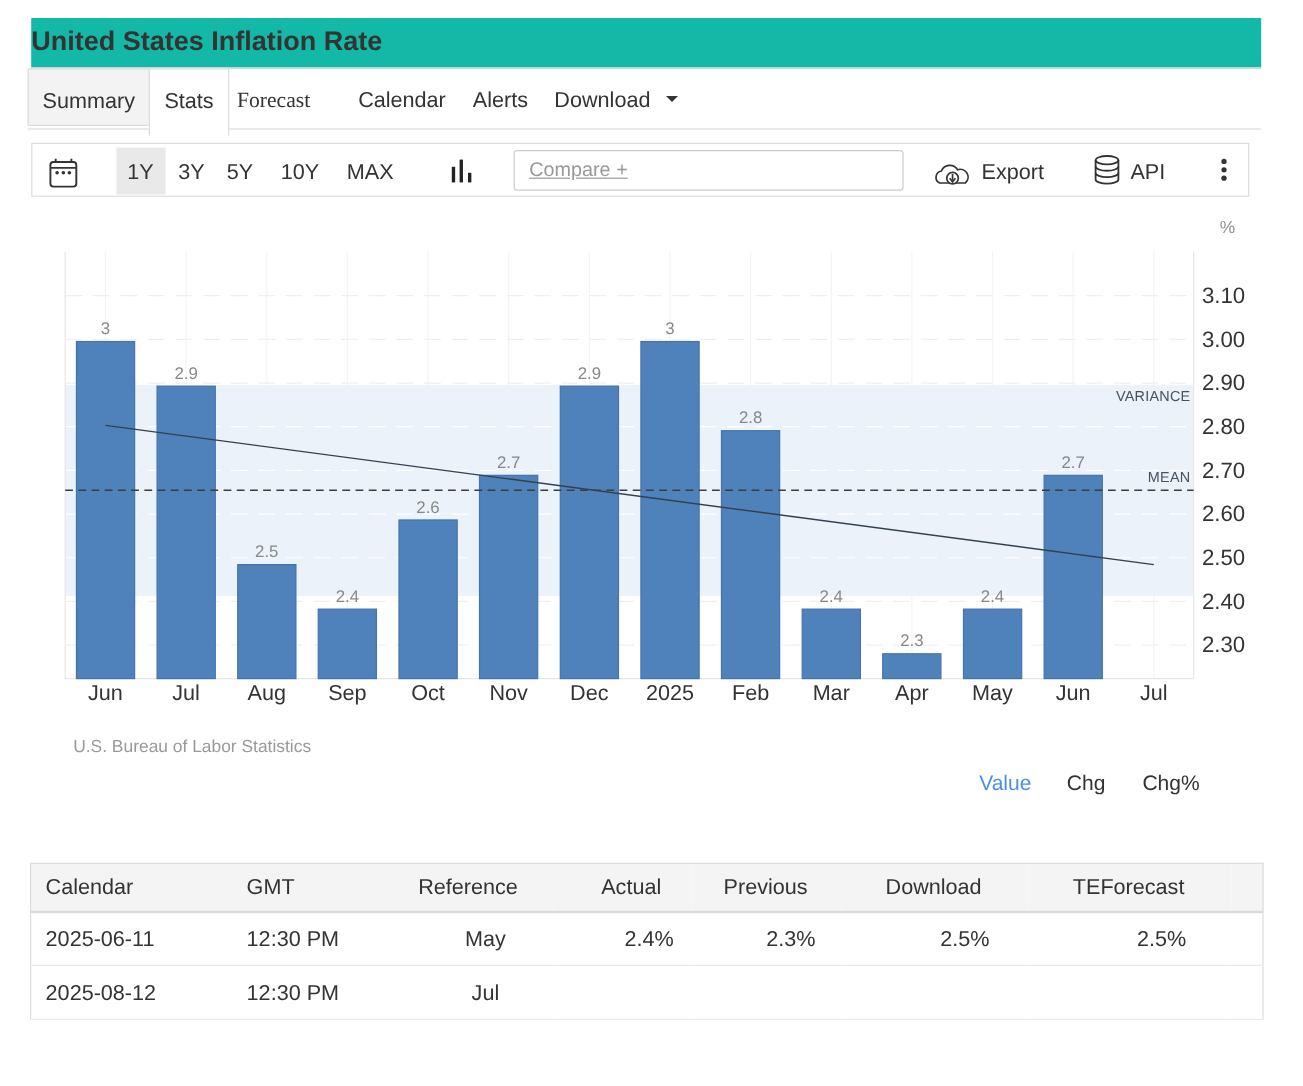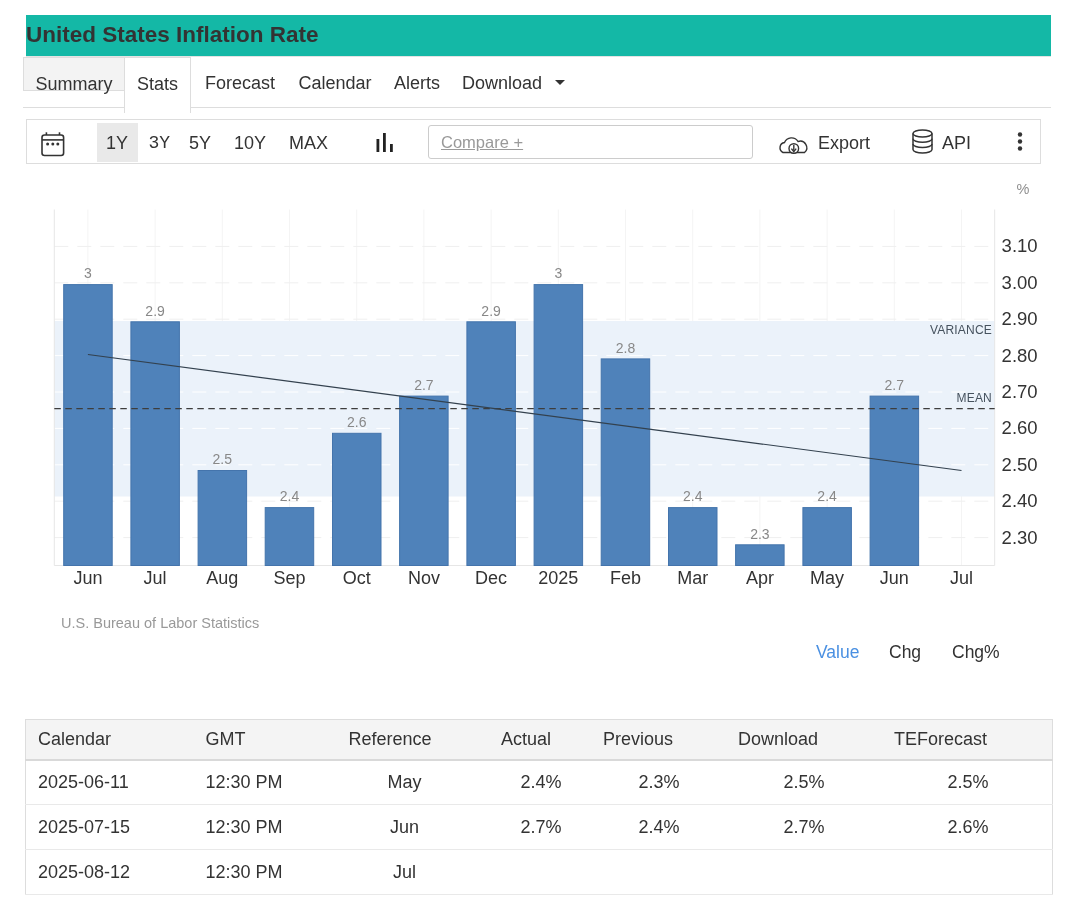--- a/index.html
+++ b/index.html
@@ -6,21 +6,21 @@
   html,body { width:1086px; height:905px; background:#fff; font-family:"Liberation Sans", sans-serif; }
   #page { position:relative; width:1086px; height:905px; overflow:hidden; }
   .abs { position:absolute; }
 
   #titlebar { left:26px; top:15px; width:1025px; height:42px; background:#14b8a6;
     border-bottom:1px solid #e3e3e3; }
   #titlebar h1 { font-size:22.5px; font-weight:bold; color:#333; line-height:40px; padding-left:0; }
 
   #tabsrow { left:0px; top:57px; width:1086px; height:51px; }
   #tabsrow .bline { position:absolute; left:23px; top:50px; width:1028px; height:1px; background:#ddd; }
-  .tab { position:absolute; top:0; height:34px; line-height:53px; font-size:18px; color:#333; text-align:center; }
+  .tab { position:absolute; top:0; height:48px; line-height:53px; font-size:18px; color:#333; text-align:center; }
   #tab-summary { left:23px; width:102px; background:#f3f3f3; border:1px solid #ddd; }
   #tab-stats   { left:124px; width:67px; background:#fff; border:1px solid #ddd; border-bottom:0; height:56px; z-index:2; }
 
   #toolbar { left:26px; top:119px; width:1015px; height:45px; border:1px solid #ddd; background:#fff; font-size:18px; color:#333;padding-left:40px; }
   .tbtxt { position:absolute; top:2px; line-height:43px; }
   #btn1y { position:absolute; left:70px; top:3px; width:41px; height:39px; background:#e9e9e9; }
   #cmpbox { position:absolute; left:401px; top:5px; width:325px; height:34px; border:1px solid #ccc; border-radius:3px;
     font-size:16.5px; color:#999; line-height:32px; padding-left:12px;text-decoration:underline; }
 
   #srcrow { left:0; top:612px; width:948px; height:24px; font-size:14.5px; }
@@ -42,21 +42,21 @@
 <div id="page">
 
   <div class="abs" id="titlebar">
       <h1>United States Inflation Rate</h1>
     </div>
 
   <div class="abs" id="tabsrow">
     <div class="bline"></div>
     <div class="tab" id="tab-summary">Summary</div>
     <div class="tab" id="tab-stats">Stats</div>
-    <div class="tab" style="left:202px; width:76px;">Forecast</div>
+    <div class="tab" style="left:190px; width:76px;font-family:Liberation Serif, serif;">Forecast</div>
     <div class="tab" style="left:296px; width:78px;">Calendar</div>
     <div class="tab" style="left:392px; width:50px;">Alerts</div>
     <div class="tab" style="left:458px; width:88px;">Download</div>
     <div style="position:absolute; left:554.5px; top:23px; width:0; height:0; border-left:5px solid transparent; border-right:5px solid transparent; border-top:5.8px solid #333;"></div>
   </div>
 
   <div class="abs" id="toolbar">
     <svg width="1013" height="43" style="position:absolute; left:0; top:0;">
 
       <g stroke="#333" fill="none" stroke-width="1.6">
@@ -92,21 +92,21 @@
       </g>
 
       <g fill="#333">
         <circle cx="993" cy="14.5" r="2.2"></circle>
         <circle cx="993" cy="21.5" r="2.2"></circle>
         <circle cx="993" cy="28.5" r="2.2"></circle>
       </g>
     </svg>
     <div id="btn1y"></div>
     <span class="tbtxt" style="left:79px;">1Y</span>
-    <span class="tbtxt" style="left:121.5px;font-family:Liberation Mono, monospace;">3Y</span>
+    <span class="tbtxt" style="left:121.5px;">3Y</span>
     <span class="tbtxt" style="left:162px;">5Y</span>
     <span class="tbtxt" style="left:207px;">10Y</span>
     <span class="tbtxt" style="left:262px;">MAX</span>
     <div id="cmpbox">Compare +</div>
     <span class="tbtxt" style="left:791px;">Export</span>
     <span class="tbtxt" style="left:915px;">API</span>
   </div>
 
   <svg class="abs" style="left:0; top:170px;" width="1086" height="440" viewBox="0 170 1086 440">
     <g id="chart">
@@ -228,30 +228,20 @@
         <td class="l">2025-06-11</td>
             <td class="l">12:30 PM</td>
             <td class="c">May</td>
         <td class="r" style="padding-right:14px;">2.4%</td>
         <td class="r" style="padding-right:21px;">2.3%</td>
         <td class="r" style="padding-right:31px;">2.5%</td>
         <td class="r" style="padding-right:37px;">2.5%</td>
             <td></td>
       </tr>
       <tr>
-        <td class="l">2025-07-15</td>
-            <td class="l">12:30 PM</td>
-            <td class="c">Jun</td>
-        <td class="r" style="padding-right:14px;">2.7%</td>
-        <td class="r" style="padding-right:21px;">2.4%</td>
-        <td class="r" style="padding-right:31px;">2.7%</td>
-        <td class="r" style="padding-right:37px;">2.6%</td>
-            <td></td>
-      </tr>
-      <tr>
         <td class="l">2025-08-12</td>
             <td class="l">12:30 PM</td>
             <td class="c">Jul</td>
         <td></td>
             <td></td>
             <td></td>
             <td></td>
             <td></td>
       </tr>
     </tbody>

